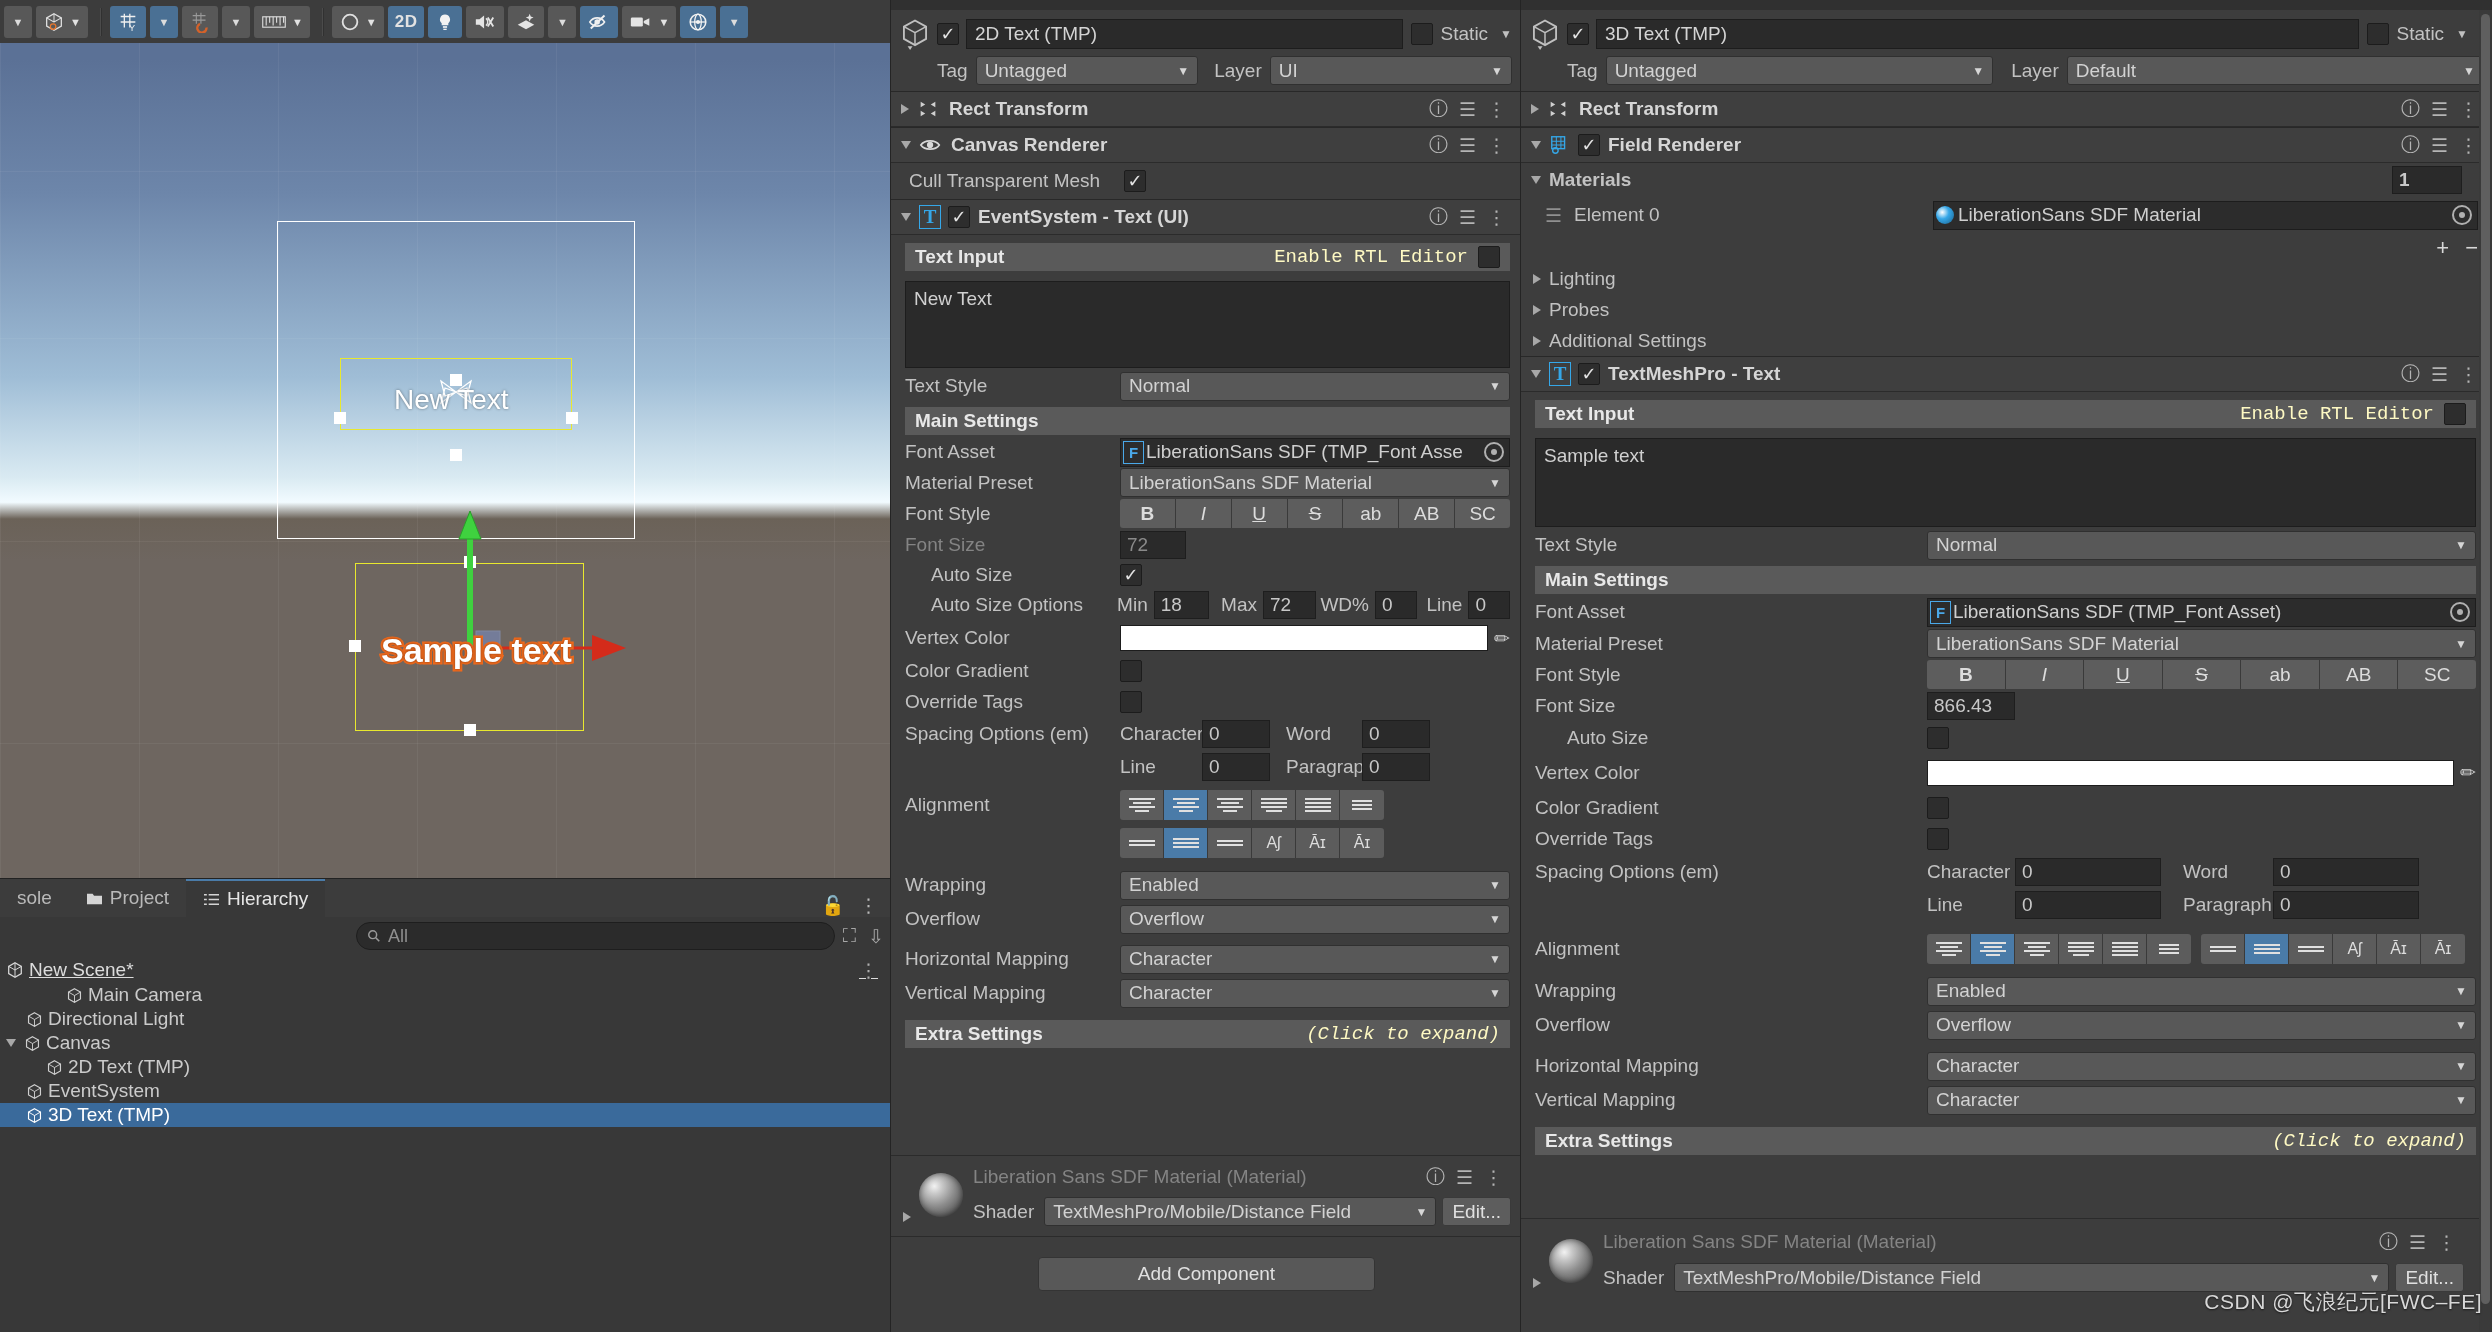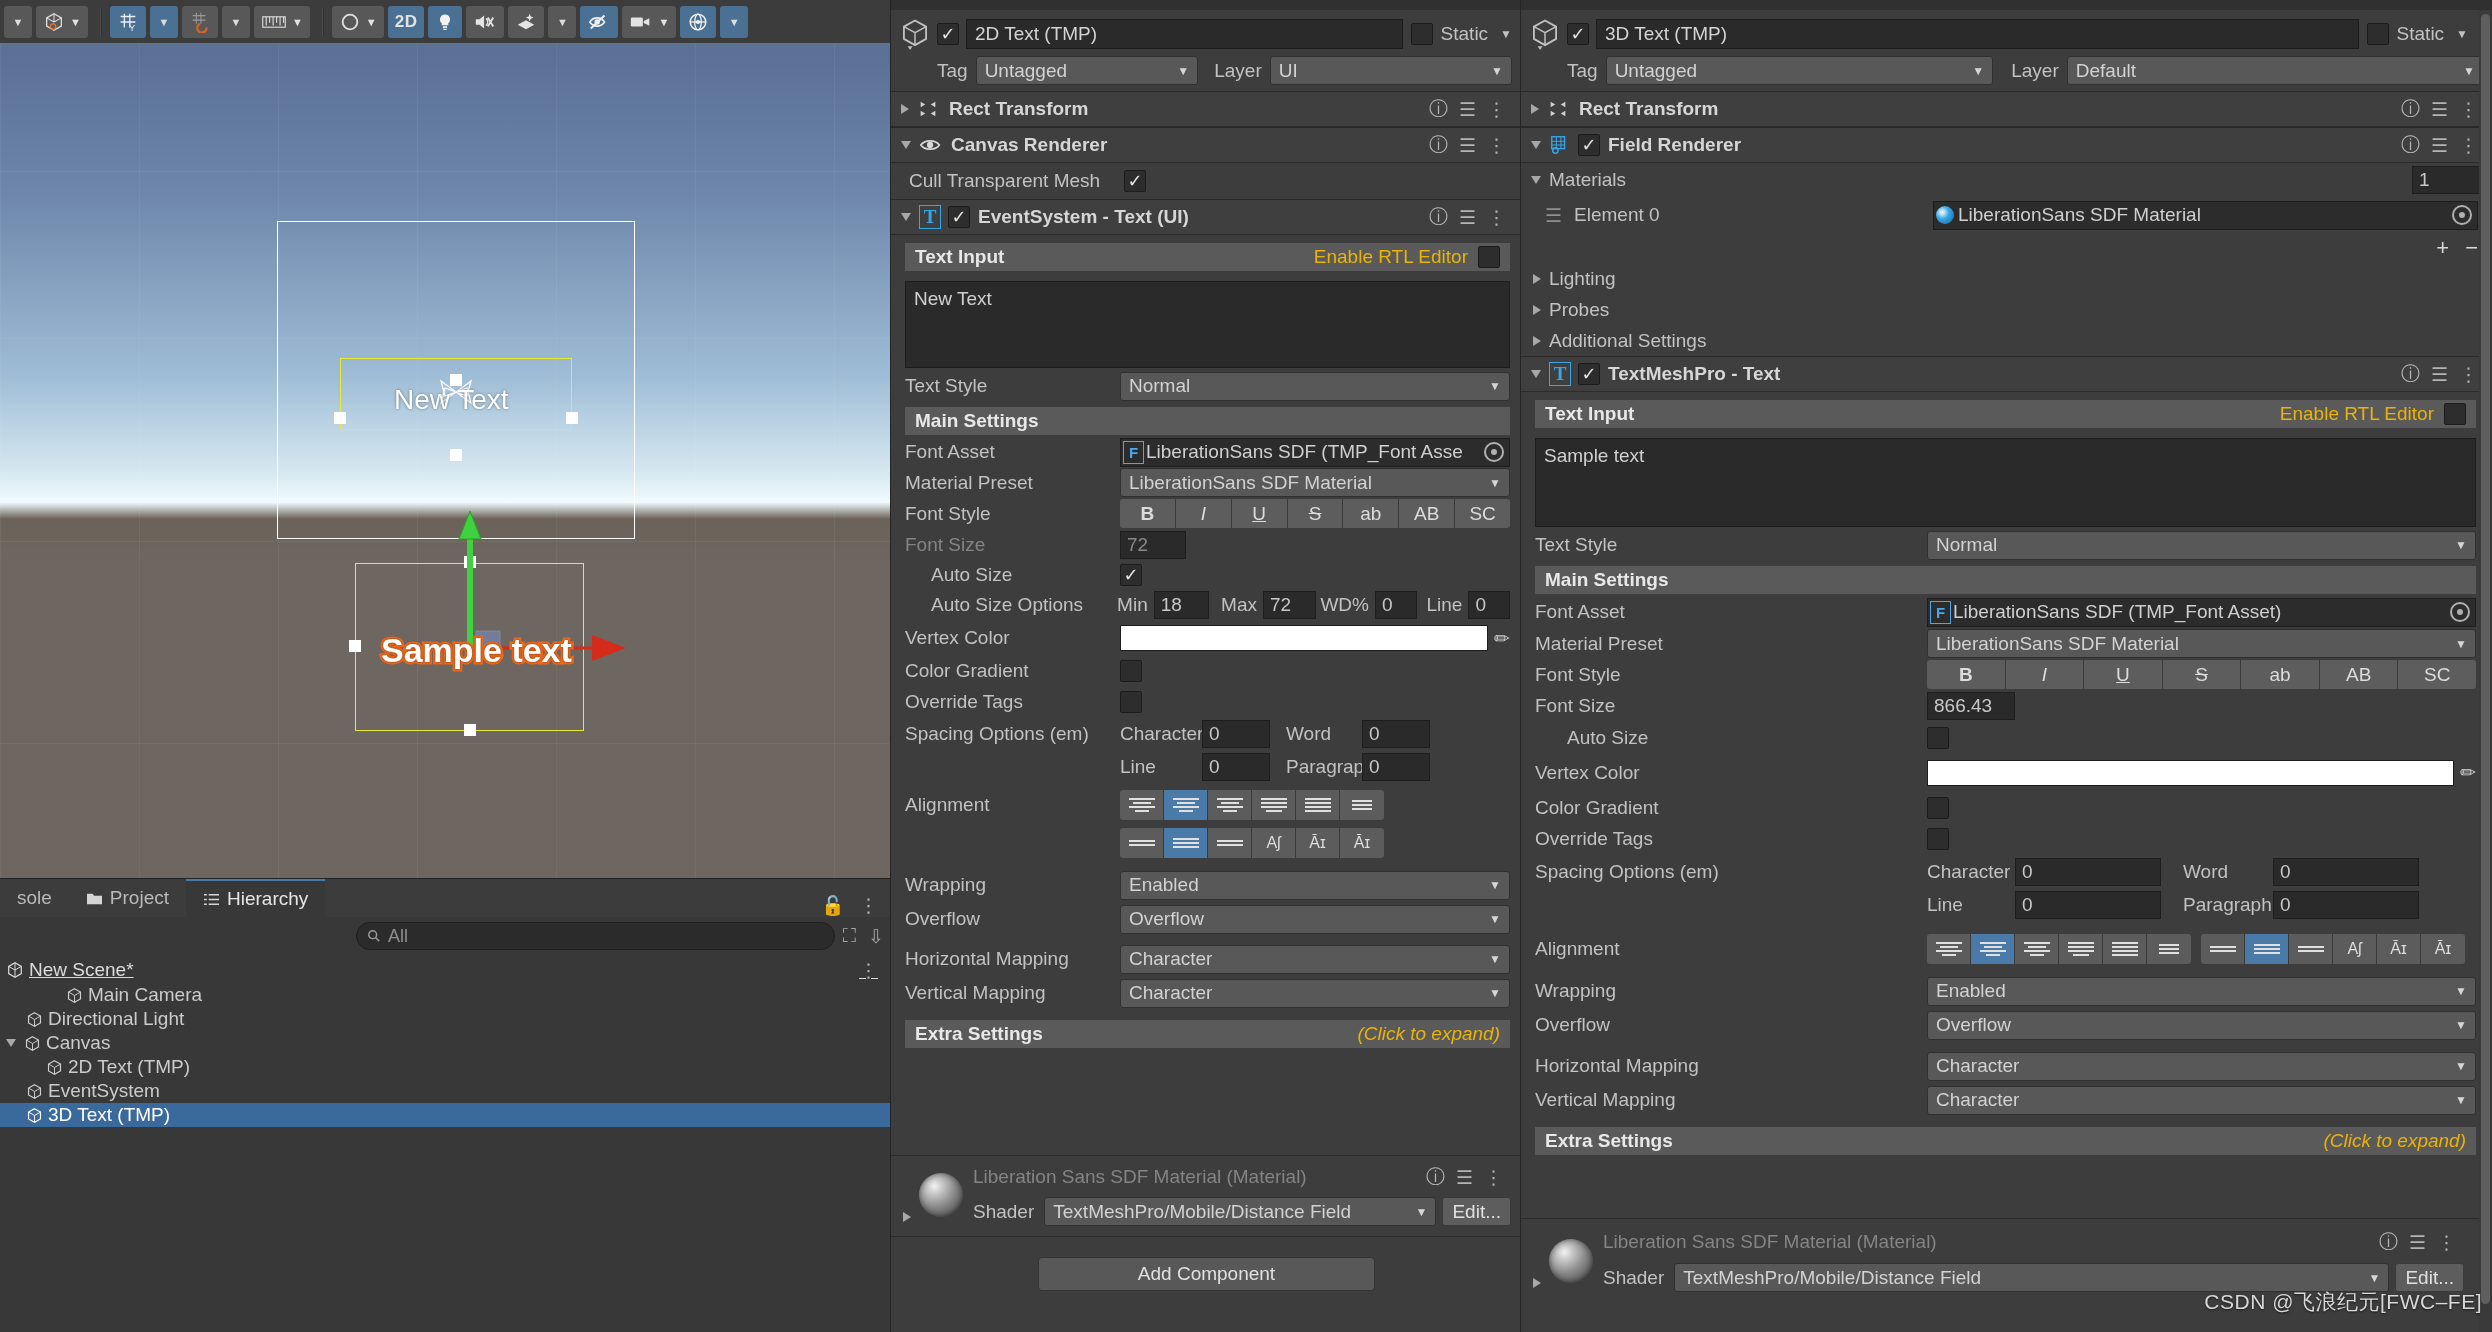--- a/index.html
+++ b/index.html
@@ -26,21 +26,21 @@
          display:flex;align-items:center;padding:0 6px;font-size:19px;}
   .u-chk{width:22px;height:22px;background:#2d2d2d;border:1px solid #1c1c1c;border-radius:2px;
          display:flex;align-items:center;justify-content:center;color:#d8d8d8;font-size:17px;line-height:1;}
   .u-chk.on:after{content:"\2713";font-size:18px;color:#e4e4e4;}
   .u-btnrow{display:flex;border-radius:3px;overflow:hidden;}
   .u-btnrow .b{background:#5d5d5d;border-right:1px solid #3a3a3a;color:#dcdcdc;
                height:29px;display:flex;align-items:center;justify-content:center;font-size:19px;}
   .u-btnrow .b:last-child{border-right:none;}
   .sec-head{background:#5a5a5a;color:#e8e8e8;height:28px;display:flex;align-items:center;
             padding:0 10px;font-weight:bold;font-size:19px;justify-content:space-between;}
-  .sec-head .hint{font-style:italic;font-weight:normal;color:#eab308;}
+  .sec-head .hint{font-style:italic;font-weight:normal;color:#fef9c3;font-family:Liberation Mono, monospace;}
   .comp-head{background:#3f3f3f;height:36px;display:flex;align-items:center;
              border-top:1px solid #282828;border-bottom:1px solid #2b2b2b;padding:0 6px;}
   .comp-title{font-weight:bold;color:#d6d6d6;font-size:19px;}
   .comp-icons{margin-left:auto;display:flex;align-items:center;gap:11px;padding-right:8px;color:#b4b4b4;}
   .tri{width:0;height:0;border-left:8px solid #a8a8a8;border-top:5px solid transparent;
        border-bottom:5px solid transparent;margin:0 8px 0 4px;}
   .tri.open{border-left:5px solid transparent;border-right:5px solid transparent;
             border-top:8px solid #a8a8a8;border-bottom:none;}
   .colorfield{height:26px;background:#fff;border:1px solid #1d1d1d;}
   .obj-field{background:#2c2c2c;border:1px solid #1d1d1d;height:29px;display:flex;align-items:center;
@@ -704,21 +704,21 @@
     </svg>
     <div class="u-chk on" style="margin-right:8px;"></div>
     <span class="comp-title">Field Renderer</span>
     <span class="comp-icons">
       <span>ⓘ</span>
       <span>☰</span>
       <span>⋮</span>
     </span>
   </div>
 
-  <div class="row" style="height:34px;padding:0 10px 0 6px;">
+  <div class="row" style="height:34px;padding:0 30px 0 6px;font-weight:bold;">
     <span class="tri open"></span>
     <span class="lbl">Materials</span>
     <div class="u-num" style="margin-left:auto;width:70px;">
       <span>1</span>
     </div>
   </div>
   <div class="row" style="height:36px;padding:0 14px 0 24px;">
     <span style="color:#909090;margin-right:12px;">☰</span>
     <span class="lbl">Element 0</span>
     <div class="obj-field" style="margin-left:auto;width:545px;">

